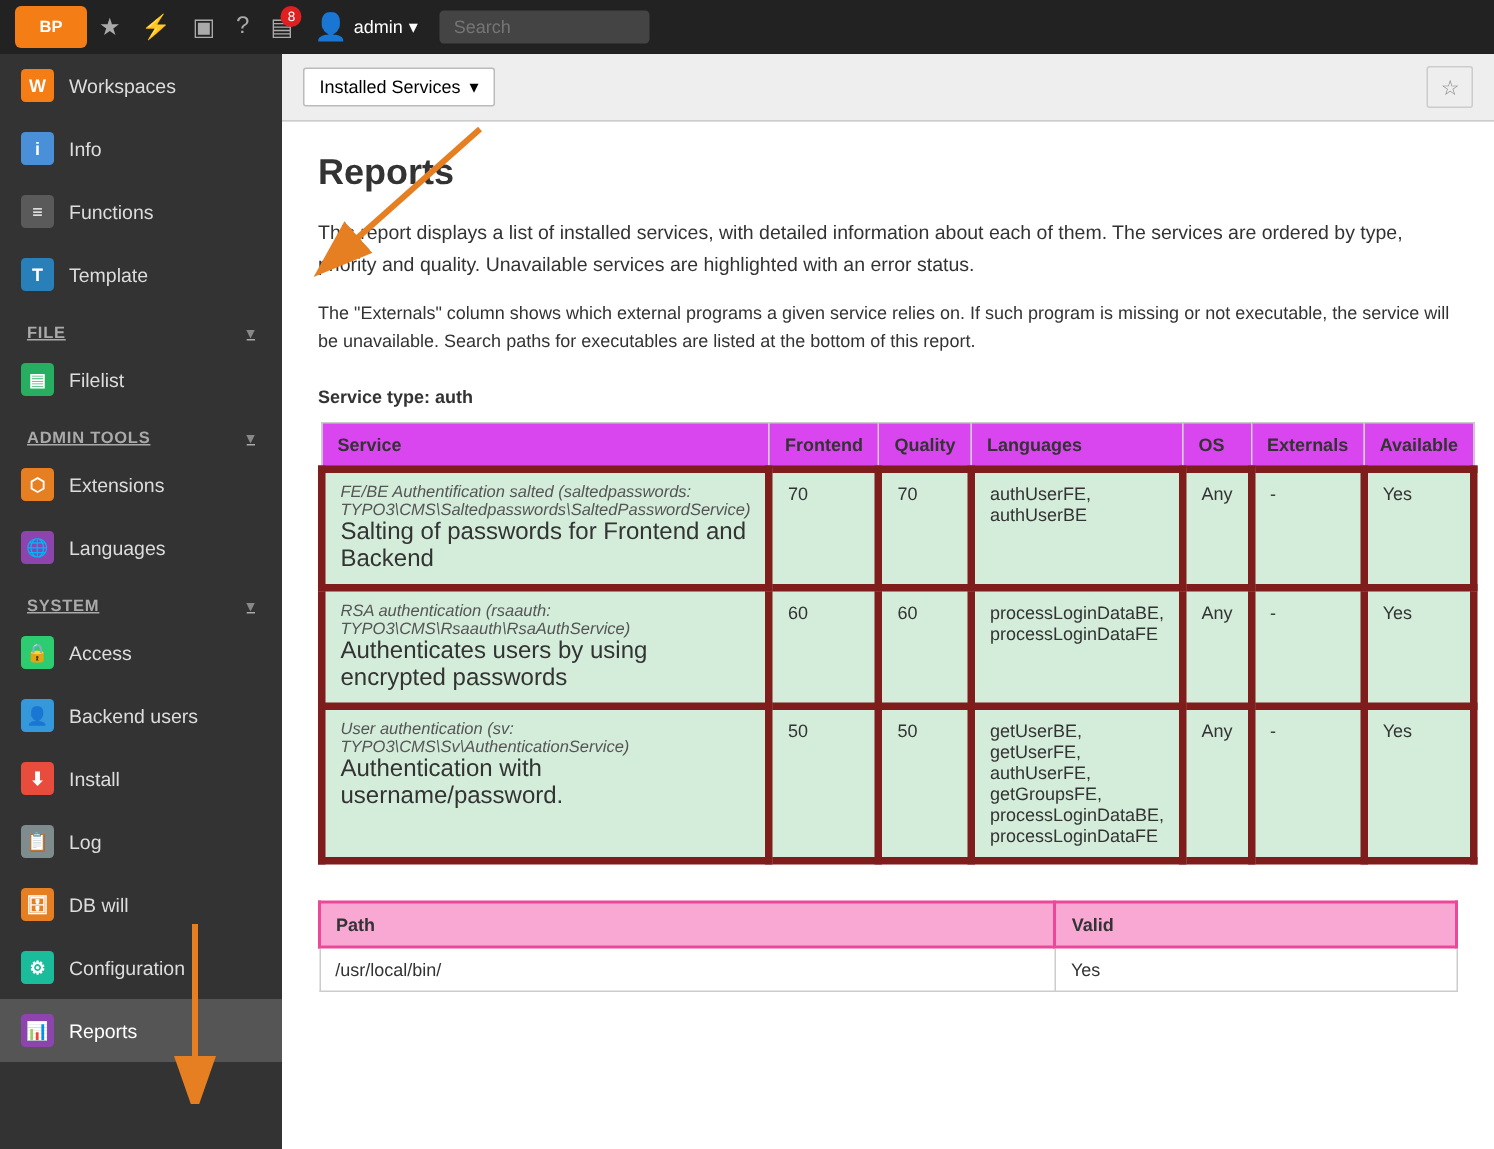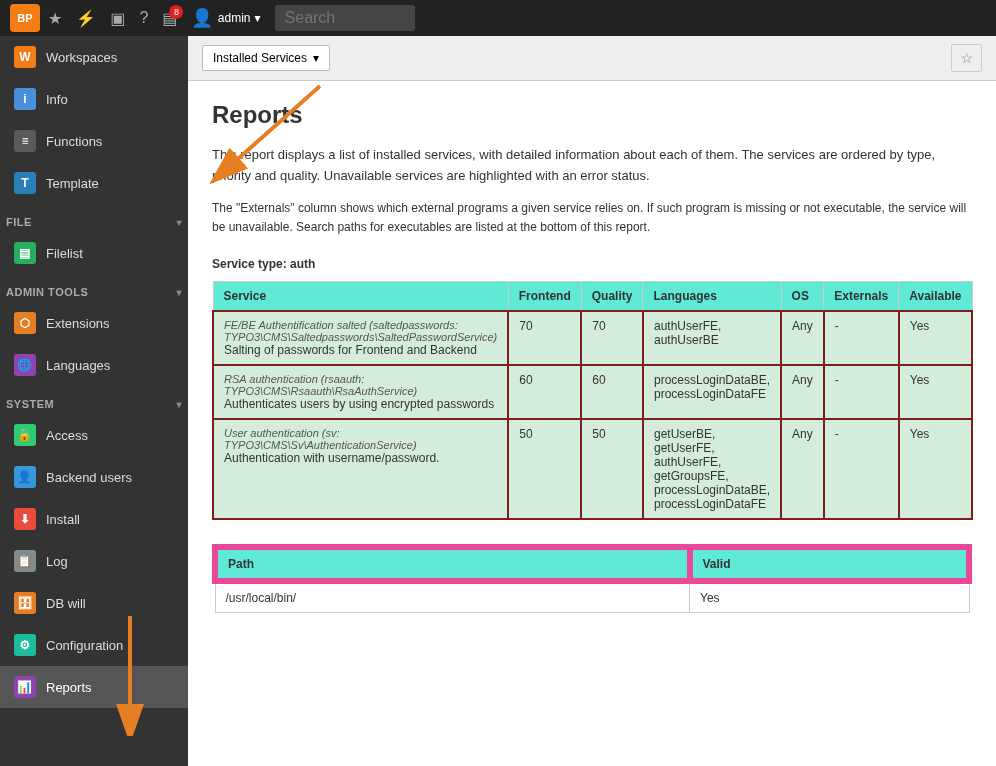--- a/index.html
+++ b/index.html
@@ -3,39 +3,39 @@
   <meta charset="utf-8">
   <style>
     * { margin: 0; padding: 0; box-sizing: border-box; }
     body { font-family: Arial, sans-serif; font-size: 13px; background: #f0f0f0; display: flex; flex-direction: column; height: 766px; overflow: hidden; }
 
     
     .topbar {
       background: #222; color: #fff; height: 36px; display: flex; align-items: center; padding: 0 10px; gap: 8px; flex-shrink: 0;
     }
     .topbar-logo {
-      background: #f47d16; border-radius: 4px; width: 30px; height: 28px; display: flex; align-items: center; justify-content: center; font-weight: bold; font-size: 11px; color: white; flex-shrink: 0;
+      background: #f47d16; border-radius: 4px; width: 48px; height: 28px; display: flex; align-items: center; justify-content: center; font-weight: bold; font-size: 11px; color: white; flex-shrink: 0;
     }
     .topbar-title { font-size: 13px; color: #fff; flex: 1; }
     .topbar-icons { display: flex; align-items: center; gap: 14px; }
     .topbar-icon { color: #aaa; font-size: 16px; cursor: pointer; position: relative; }
     .topbar-icon.badge::after { content: '8'; position: absolute; top: -4px; right: -6px; background: #e02020; border-radius: 50%; width: 14px; height: 14px; font-size: 9px; display: flex; align-items: center; justify-content: center; color: white; }
-    .topbar-search { background: #444; border: none; color: #fff; padding: 4px 10px; border-radius: 3px; font-size: 16px; width: 140px; }
+    .topbar-search { background: #444; border: none; color: #fff; padding: 4px 10px; border-radius: 3px; font-size: 12px; width: 140px; }
     .topbar-user { color: #fff; font-size: 12px; display: flex; align-items: center; gap: 4px; }
 
     
     .layout { display: flex; flex: 1; overflow: hidden; }
 
     
     .sidebar { width: 188px; background: #333; display: flex; flex-direction: column; overflow-y: auto; flex-shrink: 0; }
     .sidebar-item {
       display: flex; align-items: center; gap: 10px; padding: 10px 14px; color: #ddd; cursor: pointer; font-size: 13px; font-weight: normal;
     }
     .sidebar-item.active { background: #555; color: #fff; }
-    .sidebar-item.section-header { color: #aaa; font-size: 11px; font-weight: bold; padding: 12px 6px 4px; text-transform: uppercase; letter-spacing: 0.5px; cursor: default; display: flex; justify-content: center; }
+    .sidebar-item.section-header { color: #aaa; font-size: 11px; font-weight: bold; padding: 12px 18px 4px; text-transform: uppercase; letter-spacing: 0.5px; cursor: default; display: flex; justify-content: center; text-decoration: underline; }
     .sidebar-icon-sq { width: 22px; height: 22px; border-radius: 3px; display: flex; align-items: center; justify-content: center; font-size: 12px; font-weight: bold; color: white; flex-shrink: 0; }
     .sidebar-item .arrow { margin-left: auto; font-size: 10px; color: #888; }
 
     
     .main { flex: 1; display: flex; flex-direction: column; overflow: hidden; }
 
     
     .toolbar { background: #eee; border-bottom: 1px solid #ccc; padding: 8px 14px; display: flex; align-items: center; gap: 1px; flex-shrink: 0; }
     .dropdown-btn {
       background: white; border: 1px solid #bbb; padding: 5px 10px; font-size: 12px; cursor: pointer; display: flex; align-items: center; gap: 6px; border-radius: 2px;
@@ -46,29 +46,29 @@
     .content { flex: 1; overflow-y: auto; background: white; padding: 20px 24px; }
     .page-title { font-size: 24px; font-weight: bold; color: #333; margin-bottom: 16px; }
     .description { font-size: 13px; color: #333; line-height: 1.6; margin-bottom: 12px; }
     .description-note { font-size: 12px; color: #333; line-height: 1.6; margin-bottom: 20px; }
 
     
     .section-title { font-size: 12px; font-weight: bold; color: #333; margin-bottom: 10px; margin-top: 10px; }
 
     
     .service-table { width: 100%; border-collapse: collapse; margin-bottom: 24px; font-size: 12px; }
-    .service-table th { background: #5eead4; padding: 7px 10px; text-align: left; font-weight: bold; border: 1px solid #ccc; color: #333; }
-    .service-table td { padding: 7px 10px; border: 2px solid #7f1d1d; vertical-align: top; color: #333; }
+    .service-table th { background: #d946ef; padding: 7px 10px; text-align: left; font-weight: bold; border: 1px solid #ccc; color: #333; }
+    .service-table td { padding: 7px 10px; border: 5px solid #7f1d1d; vertical-align: top; color: #333; }
     .service-table tr.green-row td { background: #d4edda; }
     .service-name { font-style: italic; color: #555; font-size: 11px; }
-    .service-desc { font-size: 12px; color: #333; }
+    .service-desc { font-size: 16px; color: #333; }
 
     
     .paths-table { width: 100%; border-collapse: collapse; font-size: 12px; }
-    .paths-table th { background: #5eead4; padding: 7px 10px; text-align: left; font-weight: bold; border: 6px solid #ec4899; color: #333; }
+    .paths-table th { background: #f9a8d4; padding: 7px 10px; text-align: left; font-weight: bold; border: 2px solid #ec4899; color: #333; }
     .paths-table td { padding: 7px 10px; border: 1px solid #ccc; color: #333; }
     .paths-table tr.white-row td { background: #fff; }
 
     
     .overlay-container { position: relative; }
     .orange-arrow {
       position: absolute;
       top: 36px;
       left: 226px;
       pointer-events: none;

